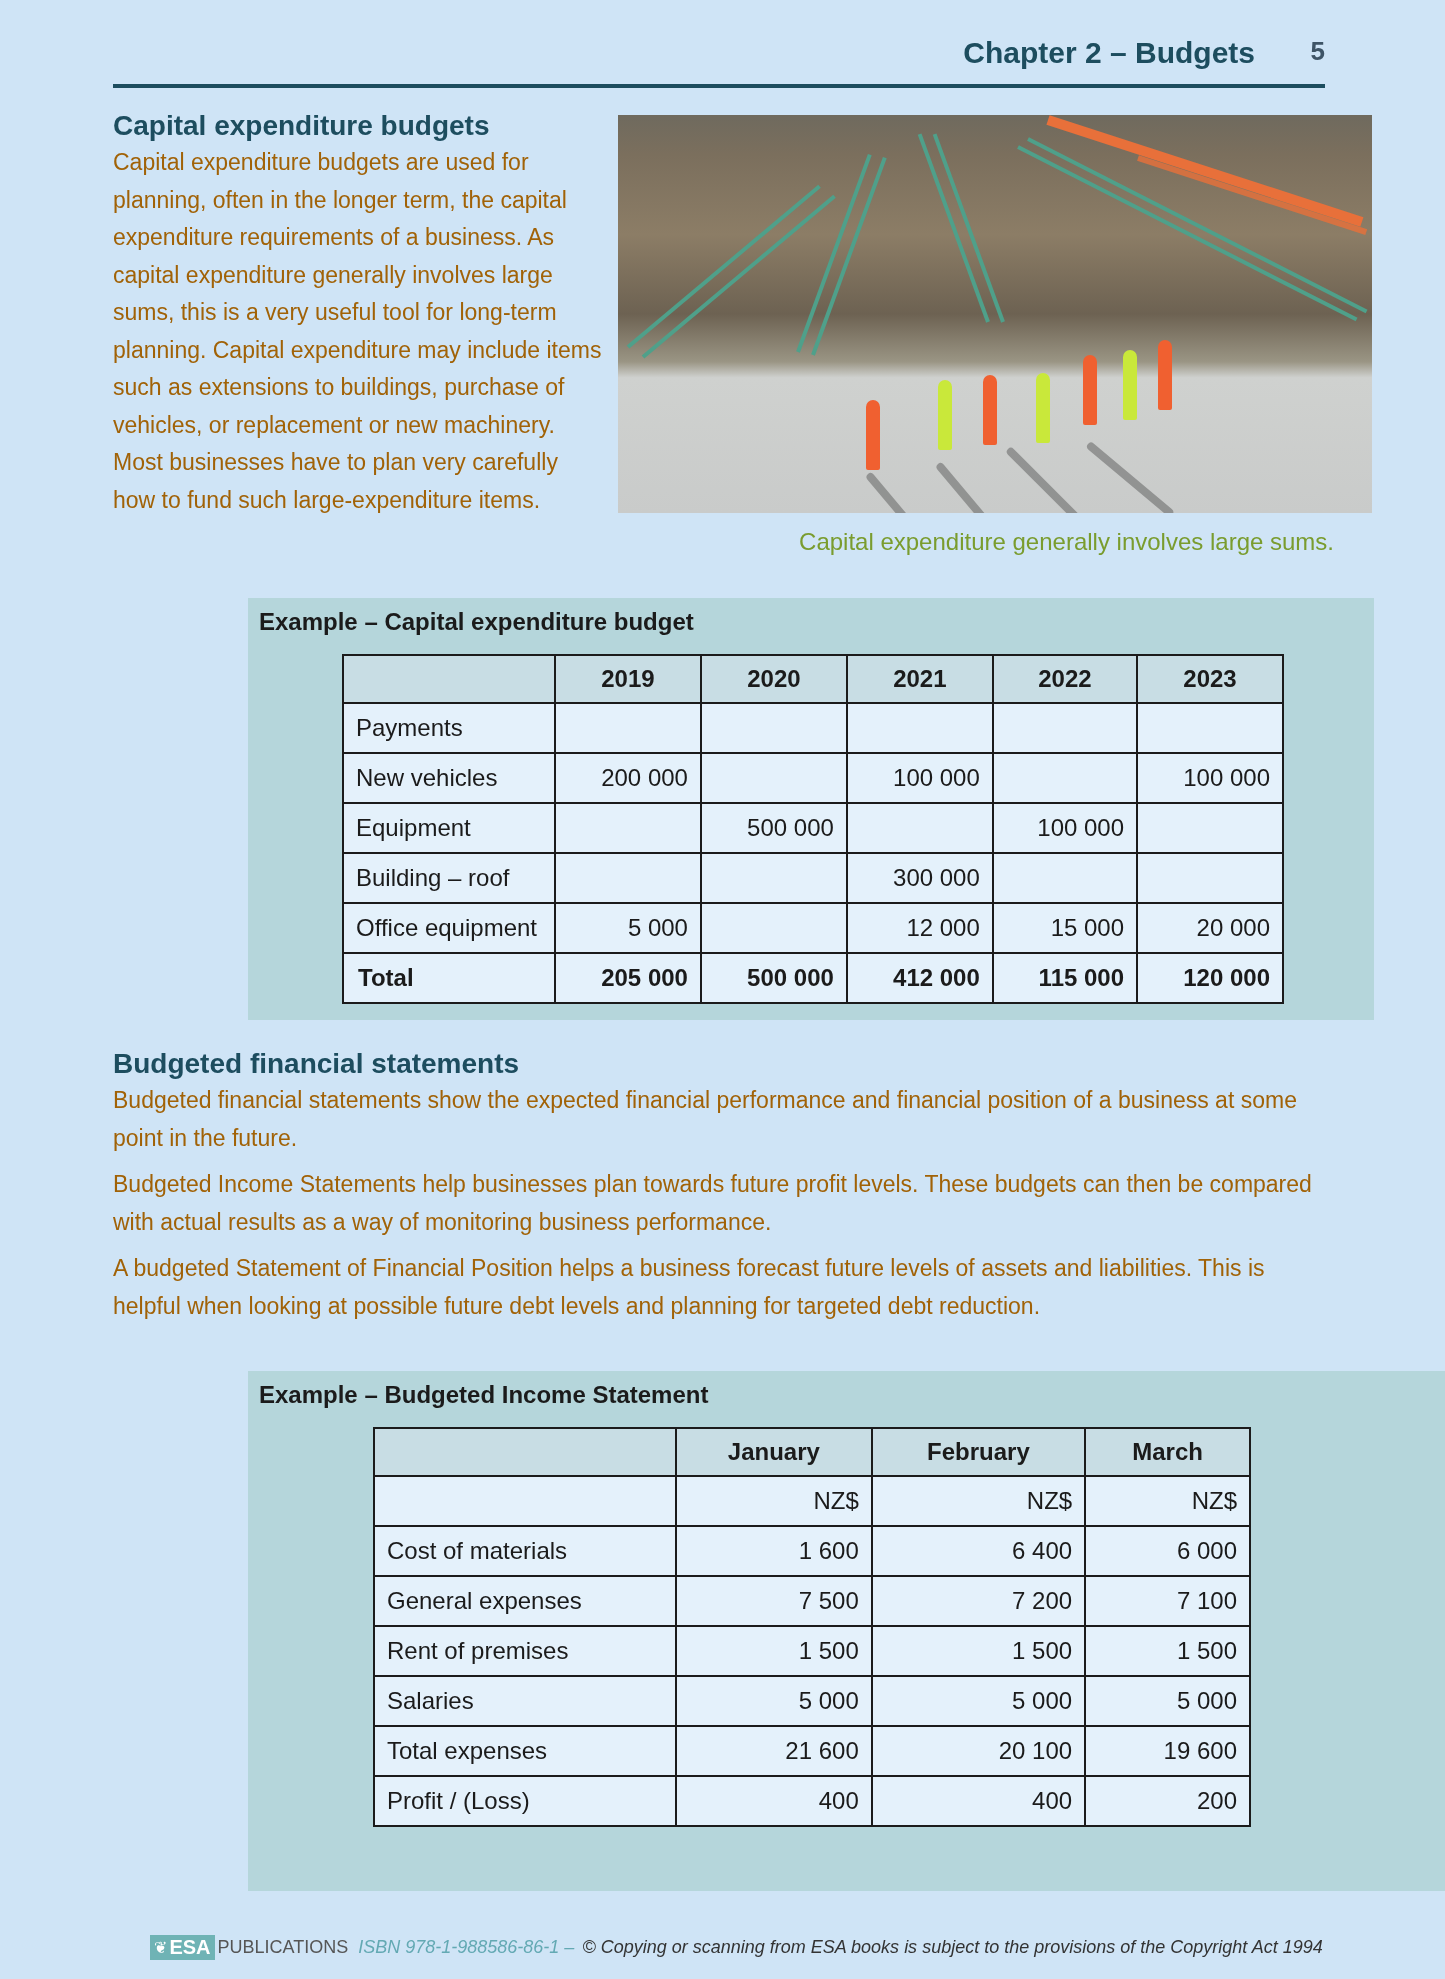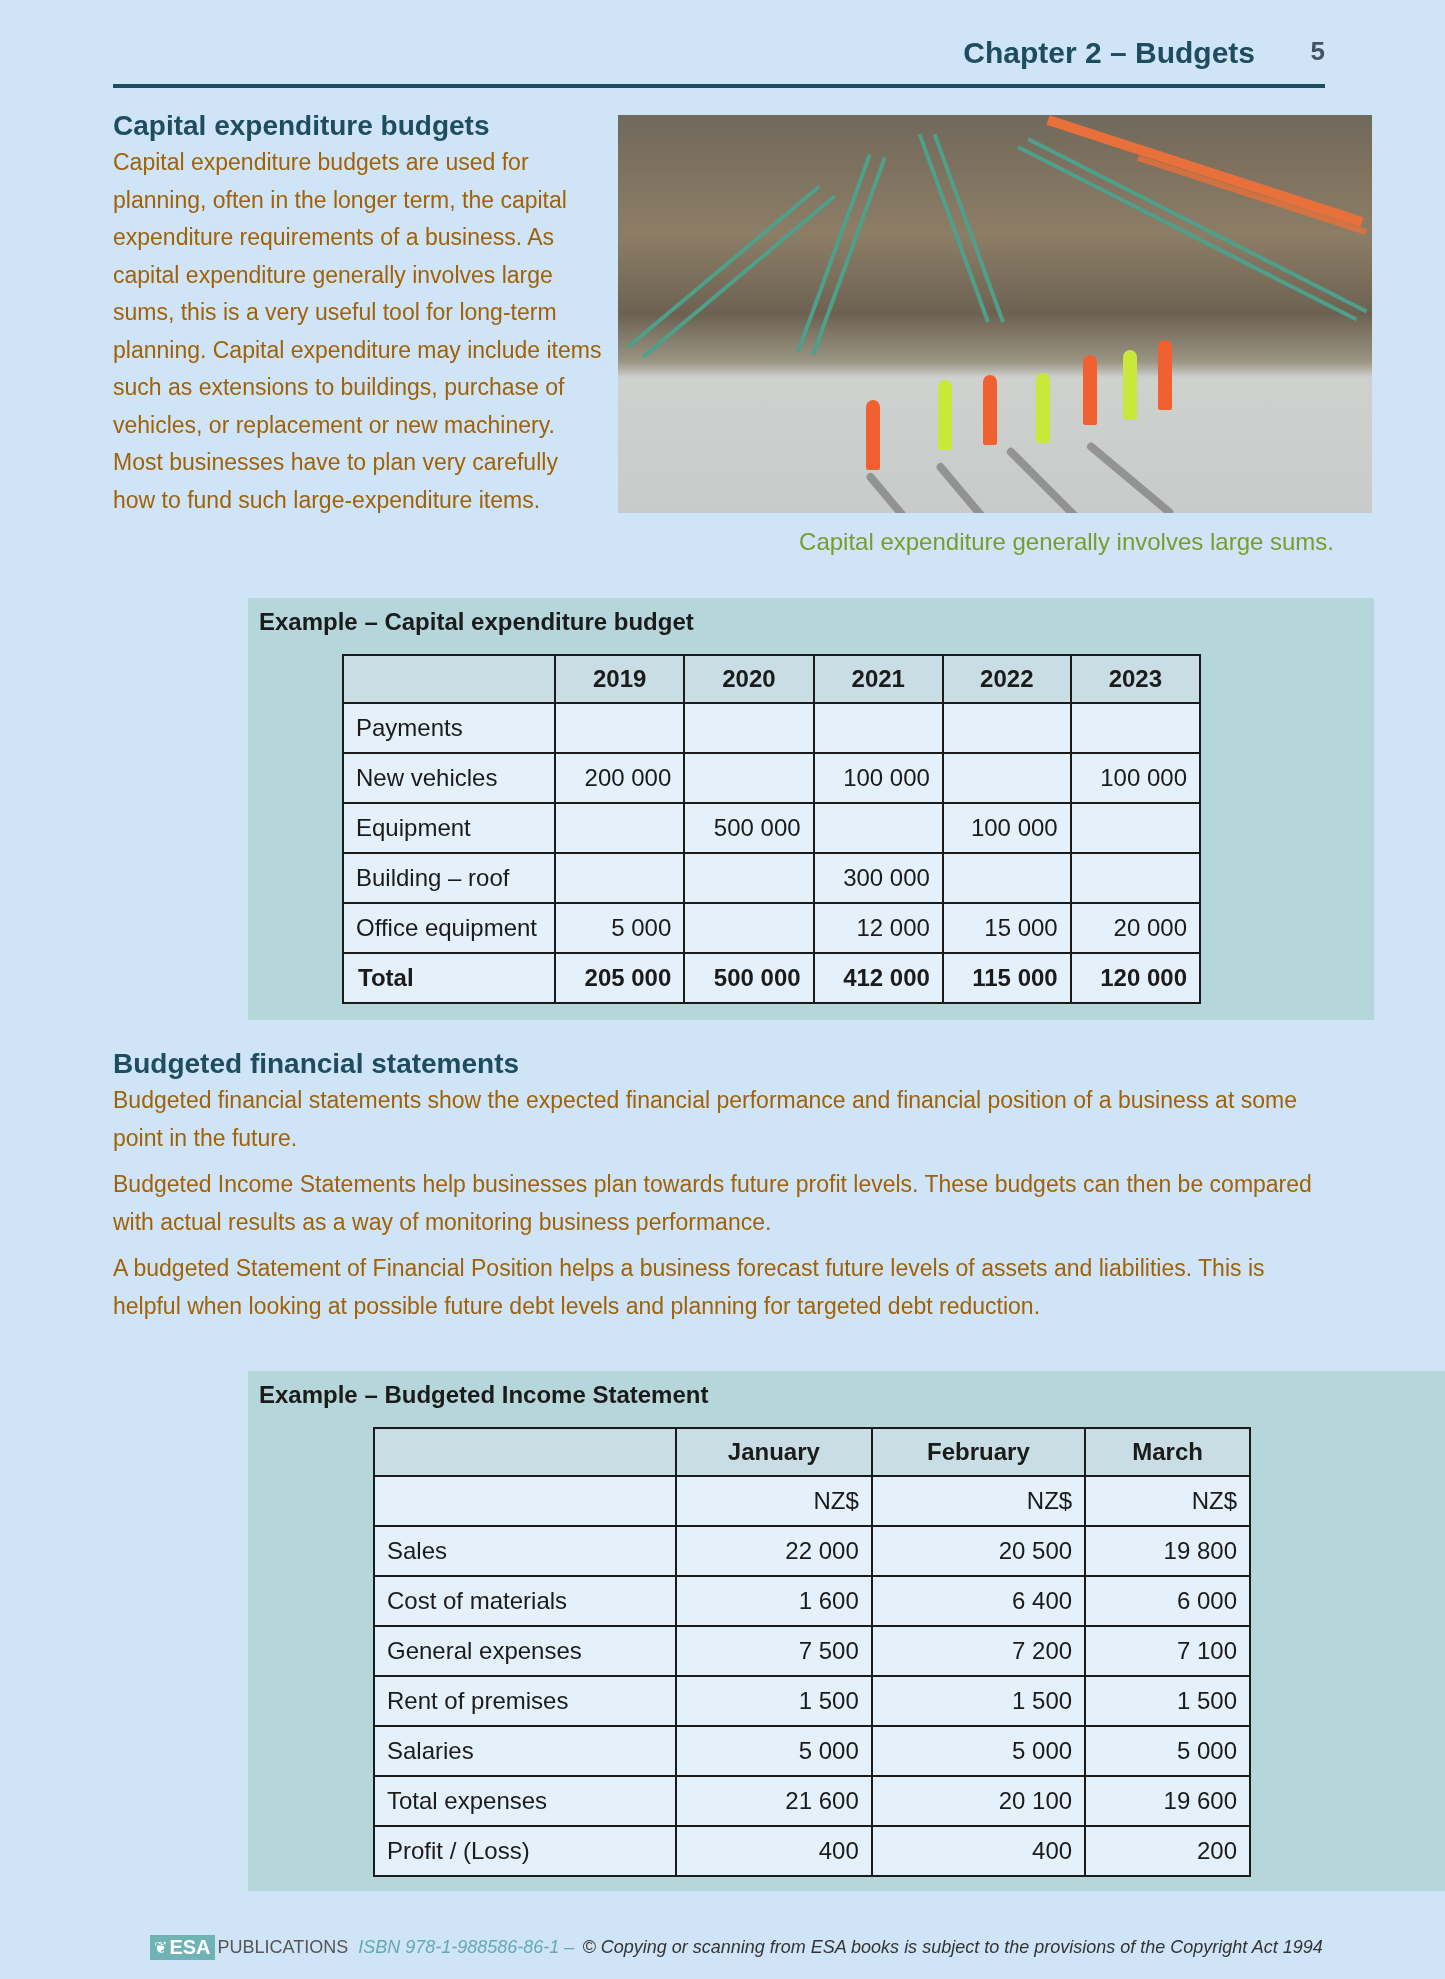--- a/index.html
+++ b/index.html
@@ -29,21 +29,21 @@
 
   .example-box { position: absolute; background: #b5d6db; margin-left: 44px; }
   .example-box .ex-title { position: absolute; left: 11px; top: 10px; font-size: 24px; font-weight: bold; color: #1b1b1b; }
   table.grid { position: absolute; border-collapse: collapse; font-size: 24px; }
   table.grid td, table.grid th { border: 2.5px solid #1b1b1b; padding: 0 12px; height: 48px; background: #e4f1fb; }
   table.grid th { background: #c8dde4; font-weight: bold; text-align: center; height: 46px; }
   table.grid td.num { text-align: right; }
   table.grid tr.total td { font-weight: bold; padding-left: 14px; }
 
   .ex1 { left: 204px; top: 598px; width: 1126px; height: 422px; }
-  .ex1 table { left: 94px; top: 56px; width: 859px; border-radius: 6px; }
+  .ex1 table { left: 94px; top: 56px; width: 942px; border-radius: 6px; }
   .ex1 col.c0 { width: 212px; }
 
   .sec2 { position: absolute; left: 113px; top: 1048px; width: 1230px; }
   .sec2 .body-text { margin: 2px 16px 9px 0; }
 
   .ex2 { left: 204px; top: 1371px; width: 1296px; height: 520px; }
   .ex2 table { left: 125px; top: 56px; width: 878px; }
   .ex2 col.c0 { width: 302px; }
 
   .footer { position: absolute; left: 150px; top: 1933px; height: 28px; display: flex; align-items: center; font-size: 18px; white-space: nowrap; }
@@ -190,26 +190,20 @@
       </tr>
     </thead>
     <tbody id="income-body">
         <tr>
           <td></td>
           <td class="num">NZ$</td>
           <td class="num">NZ$</td>
           <td class="num">NZ$</td>
         </tr>
         <tr>
-          <td>Sales</td>
-          <td class="num">22 000</td>
-          <td class="num">20 500</td>
-          <td class="num">19 800</td>
-        </tr>
-        <tr>
           <td>Cost of materials</td>
           <td class="num">1 600</td>
           <td class="num">6 400</td>
           <td class="num">6 000</td>
         </tr>
         <tr>
           <td>General expenses</td>
           <td class="num">7 500</td>
           <td class="num">7 200</td>
           <td class="num">7 100</td>

